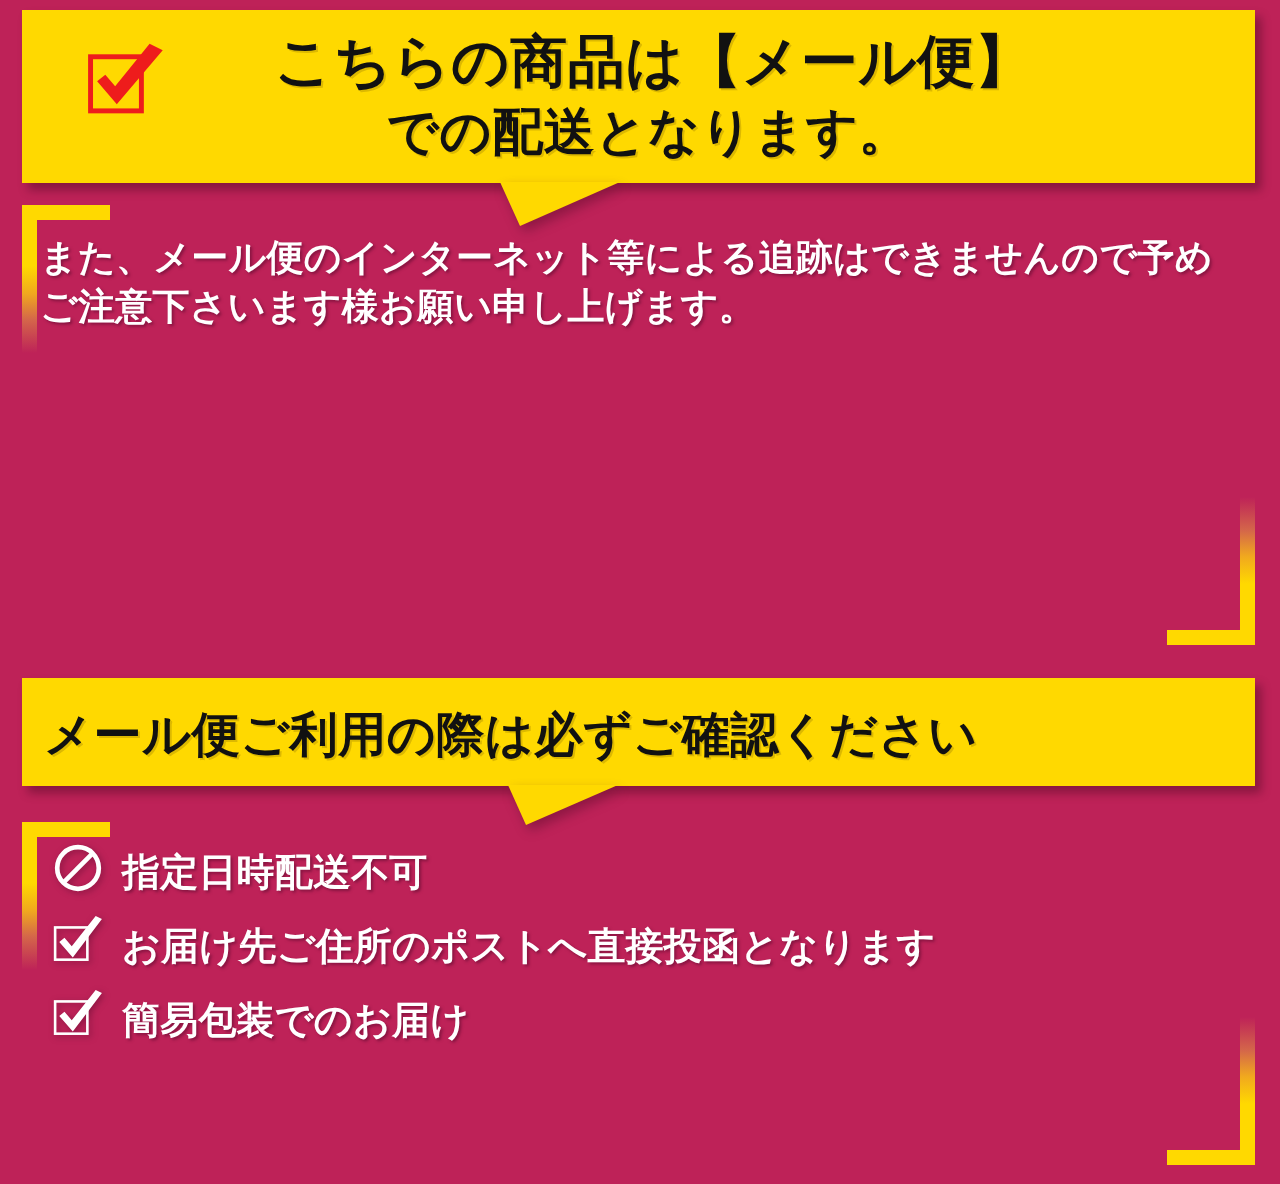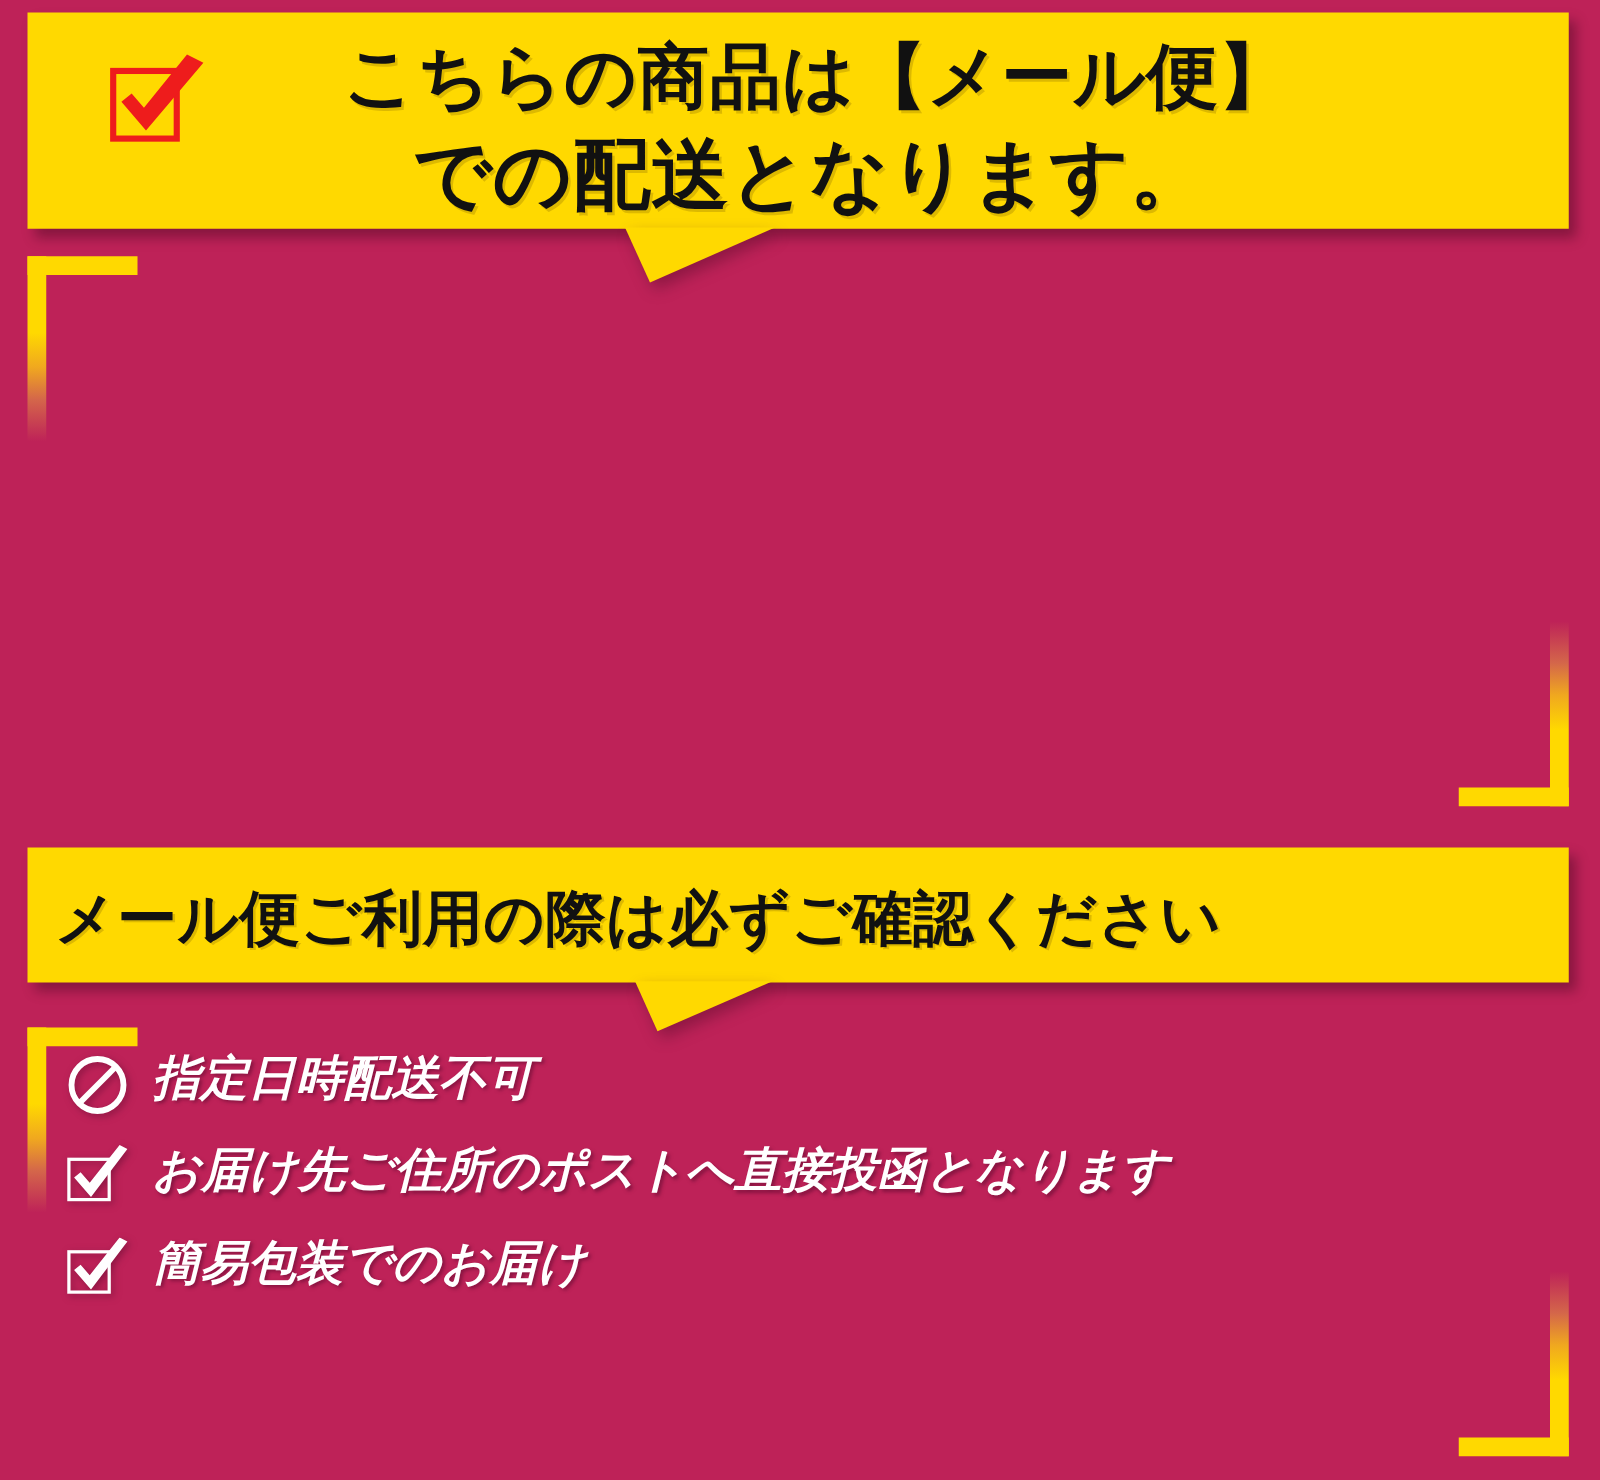--- a/index.html
+++ b/index.html
@@ -71,21 +71,21 @@
     text-align: center;
     font-size: 57px;
     padding-left: 30px;
     box-sizing: border-box;
   }
   #title-line2 {
     left: 0;
     top: 88px;
     width: 1233px;
     text-align: center;
-    font-size: 62px;
+    font-size: 51px;
     padding-left: 20px;
     box-sizing: border-box;
   }
   #secondary-title {
     left: 22px;
     top: 25px;
     font-size: 48px;
   }
 
   
@@ -155,23 +155,22 @@
 
   
   #checklist {
     position: absolute;
     left: 52px;
     top: 842px;
     width: 1150px;
   }
   .check-row {
     display: flex;
-    align-items: flex-start;
+    align-items: flex-end;
     margin-bottom: 22px;
-    font-style: italic;
   }
   .check-row .row-icon {
     flex: 0 0 auto;
     width: 52px;
     height: 52px;
     margin-right: 18px;
     filter: drop-shadow(2px 2px 3px rgba(90, 10, 45, 0.5));
   }
   .check-row .row-label {
     color: #ffffff;
@@ -201,20 +200,21 @@
 <div class="bracket bracket-tl" id="bracket-notice-tl">
   <div class="arm-h"></div>
   <div class="arm-v"></div>
 </div>
 <div class="bracket bracket-br" id="bracket-notice-br">
   <div class="arm-h"></div>
   <div class="arm-v"></div>
 </div>
 
 <div id="notice-block">
+  <p class="notice-para">また、メール便のインターネット等による追跡はできませんので予めご注意下さいます様お願い申し上げます。</p>
 </div>
 
 <div class="banner" id="banner-secondary">
   <div class="banner-title" id="secondary-title">メール便ご利用の際は必ずご確認ください</div>
 </div>
 <div class="banner-tail" id="tail-secondary"></div>
 
 <div class="bracket bracket-tl" id="bracket-list-tl">
   <div class="arm-h"></div>
   <div class="arm-v"></div>

